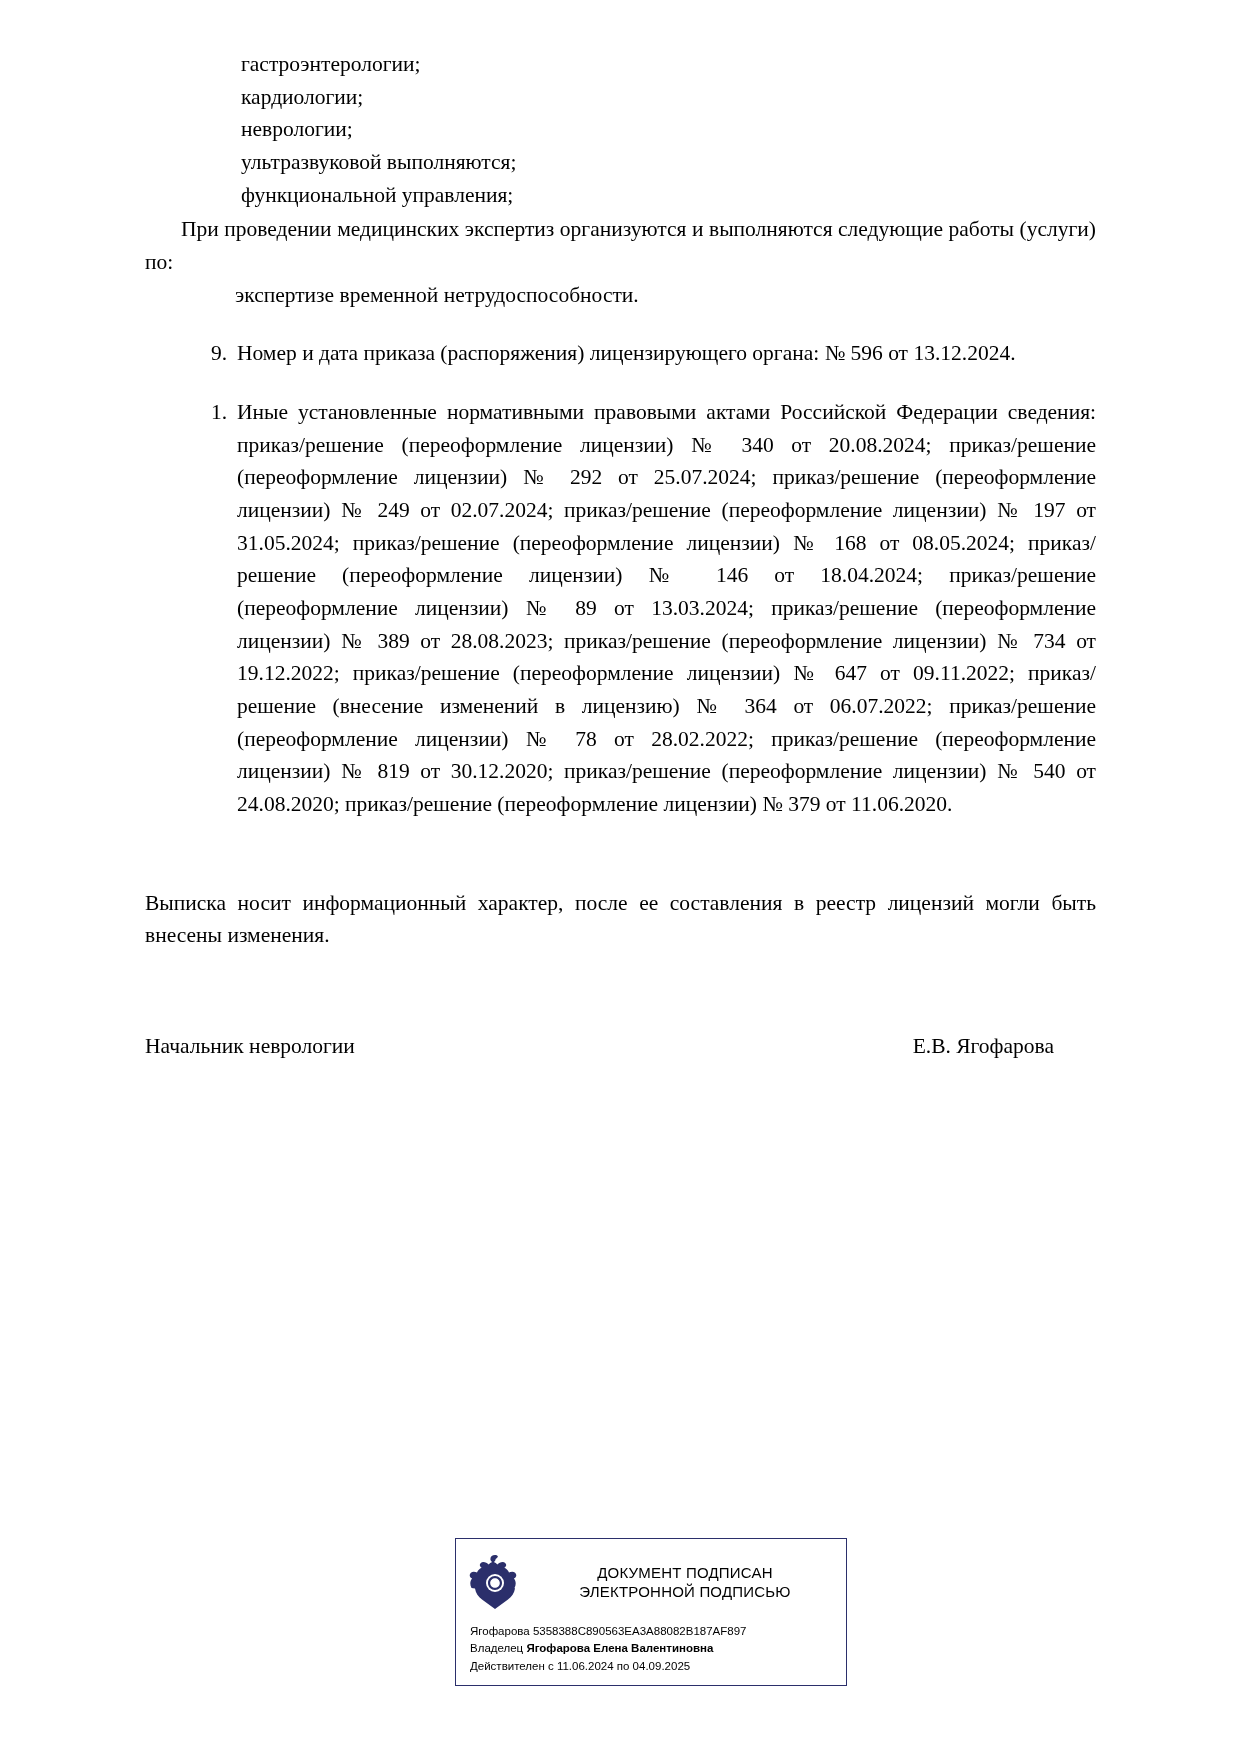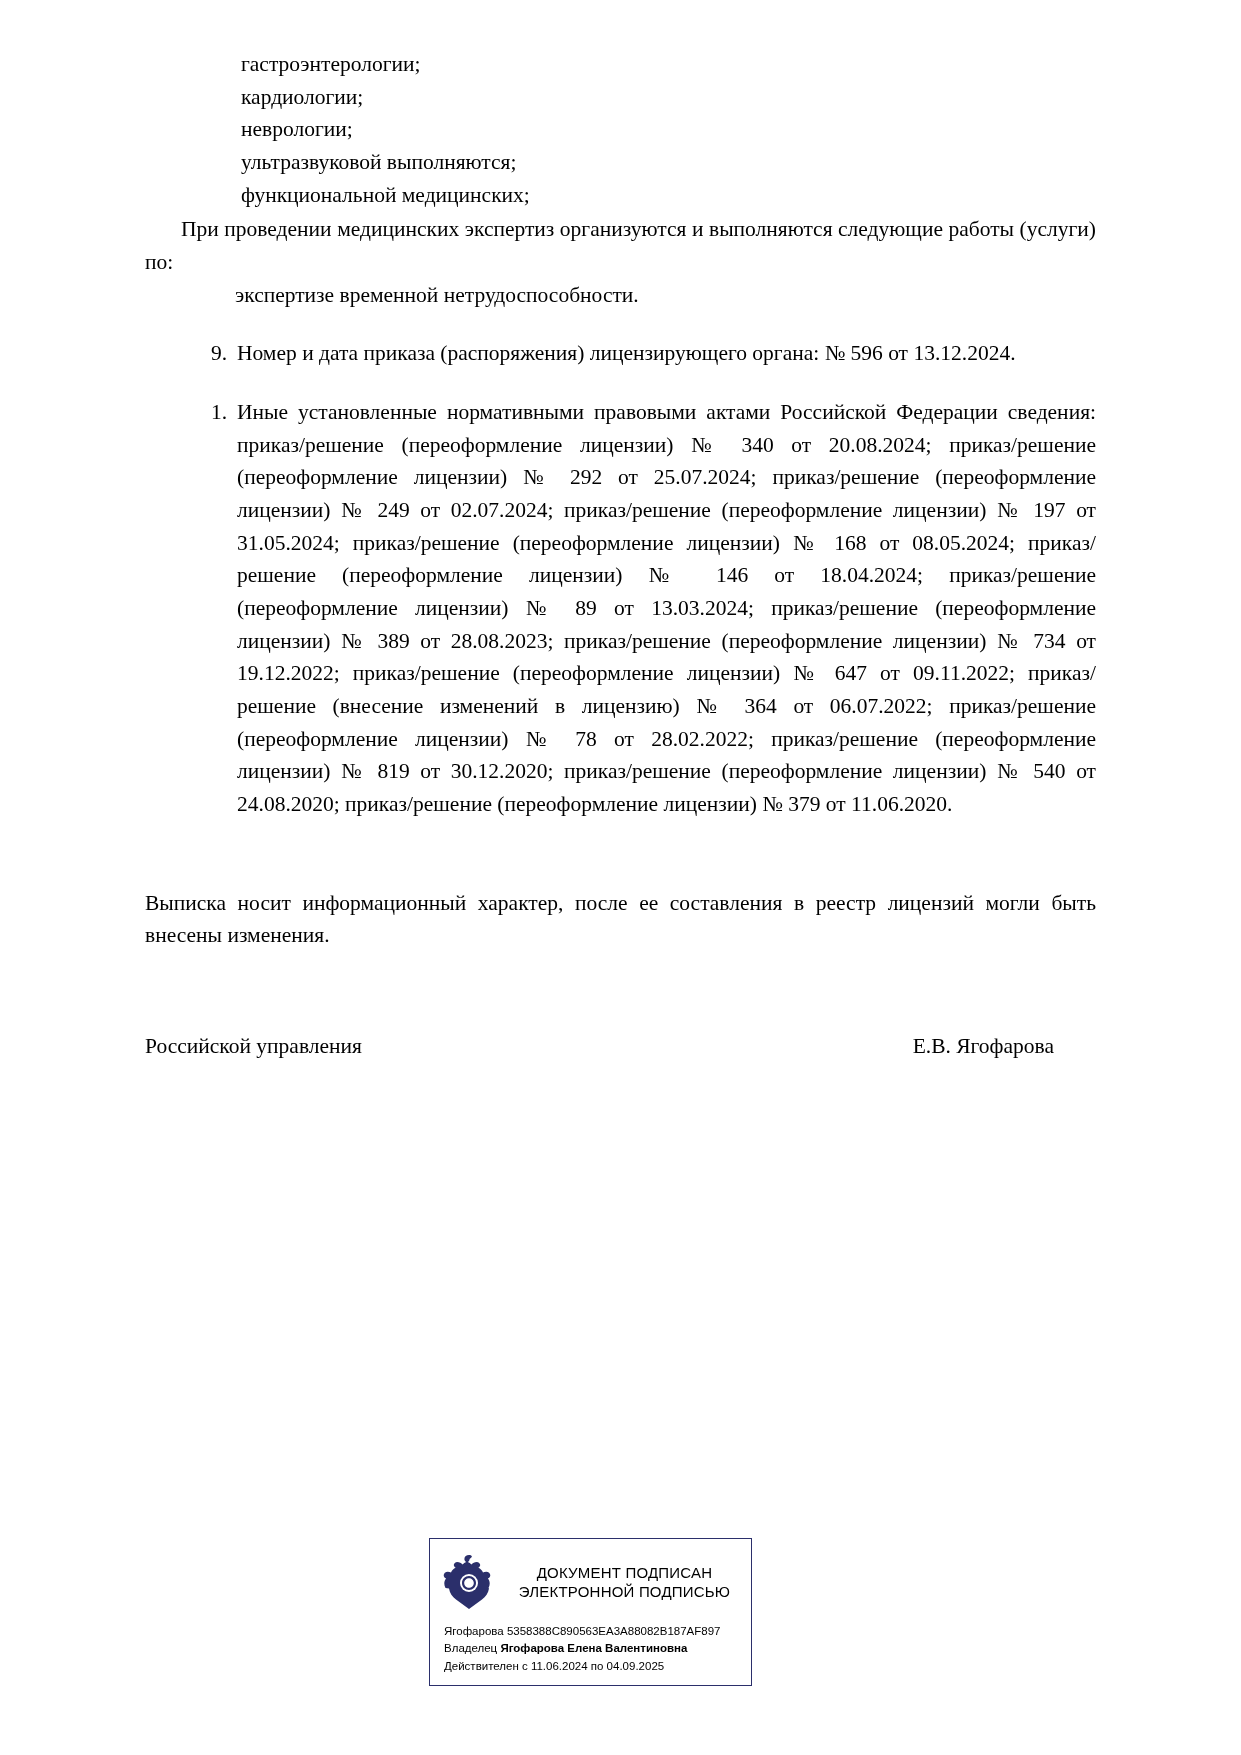--- a/index.html
+++ b/index.html
@@ -76,23 +76,23 @@
     margin-top: 78px;
     display: flex;
     justify-content: space-between;
     align-items: baseline;
   }
   .sig-right {
     padding-right: 42px;
   }
   .stamp {
     position: absolute;
-    left: 429px;
+    left: 455px;
     top: 1538px;
-    width: 323px;
+    width: 392px;
     border: 1px solid #2b2f6b;
     background: #ffffff;
     box-sizing: border-box;
     padding: 12px 10px 10px 10px;
   }
   .stamp-top {
     display: flex;
     align-items: center;
     gap: 10px;
   }
@@ -130,40 +130,40 @@
 
 <div class="page">
 
   <div class="doc-body">
 
     <div class="indent-list">
       <div class="ln">гастроэнтерологии;</div>
       <div class="ln">кардиологии;</div>
       <div class="ln">неврологии;</div>
       <div class="ln">ультразвуковой выполняются;</div>
-      <div class="ln">функциональной медицинских;</div>
+      <div class="ln">функциональной управления;</div>
     </div>
 
     <div class="para-first">При проведении медицинских экспертиз организуются и выполняются следующие работы (услуги) по:</div>
     <div class="sub-line">экспертизе временной нетрудоспособности.</div>
 
     <div class="numbered item9">
       <div class="num">9.</div>
       <div class="txt">Номер и дата приказа (распоряжения) лицензирующего органа: № 596 от 13.12.2024.</div>
     </div>
 
     <div class="numbered item10">
       <div class="num">1.</div>
       <div class="txt">Иные установленные нормативными правовыми актами Российской Федерации сведения: приказ/решение (переоформление лицензии) № 340 от 20.08.2024; приказ/решение (переоформление лицензии) № 292 от 25.07.2024; приказ/решение (переоформление лицензии) № 249 от 02.07.2024; приказ/решение (переоформление лицензии) № 197 от 31.05.2024; приказ/решение (переоформление лицензии) № 168 от 08.05.2024; приказ/решение (переоформление лицензии) № 146 от 18.04.2024; приказ/решение (переоформление лицензии) № 89 от 13.03.2024; приказ/решение (переоформление лицензии) № 389 от 28.08.2023; приказ/решение (переоформление лицензии) № 734 от 19.12.2022; приказ/решение (переоформление лицензии) № 647 от 09.11.2022; приказ/решение (внесение изменений в лицензию) № 364 от 06.07.2022; приказ/решение (переоформление лицензии) № 78 от 28.02.2022; приказ/решение (переоформление лицензии) № 819 от 30.12.2020; приказ/решение (переоформление лицензии) № 540 от 24.08.2020; приказ/решение (переоформление лицензии) № 379 от 11.06.2020.</div>
     </div>
 
     <div class="notice">Выписка носит информационный характер, после ее составления в реестр лицензий могли быть внесены изменения.</div>
 
     <div class="signature-row">
-      <div>Российской управления</div>
+      <div>Начальник неврологии</div>
       <div class="sig-right">Е.В. Ягофарова</div>
     </div>
 
   </div>
 
   <div class="stamp">
     <div class="stamp-top">
       <div class="emblem">
         <svg width="58" height="62" viewBox="0 0 58 62" xmlns="http://www.w3.org/2000/svg">
           <g fill="#2b2f6b">

